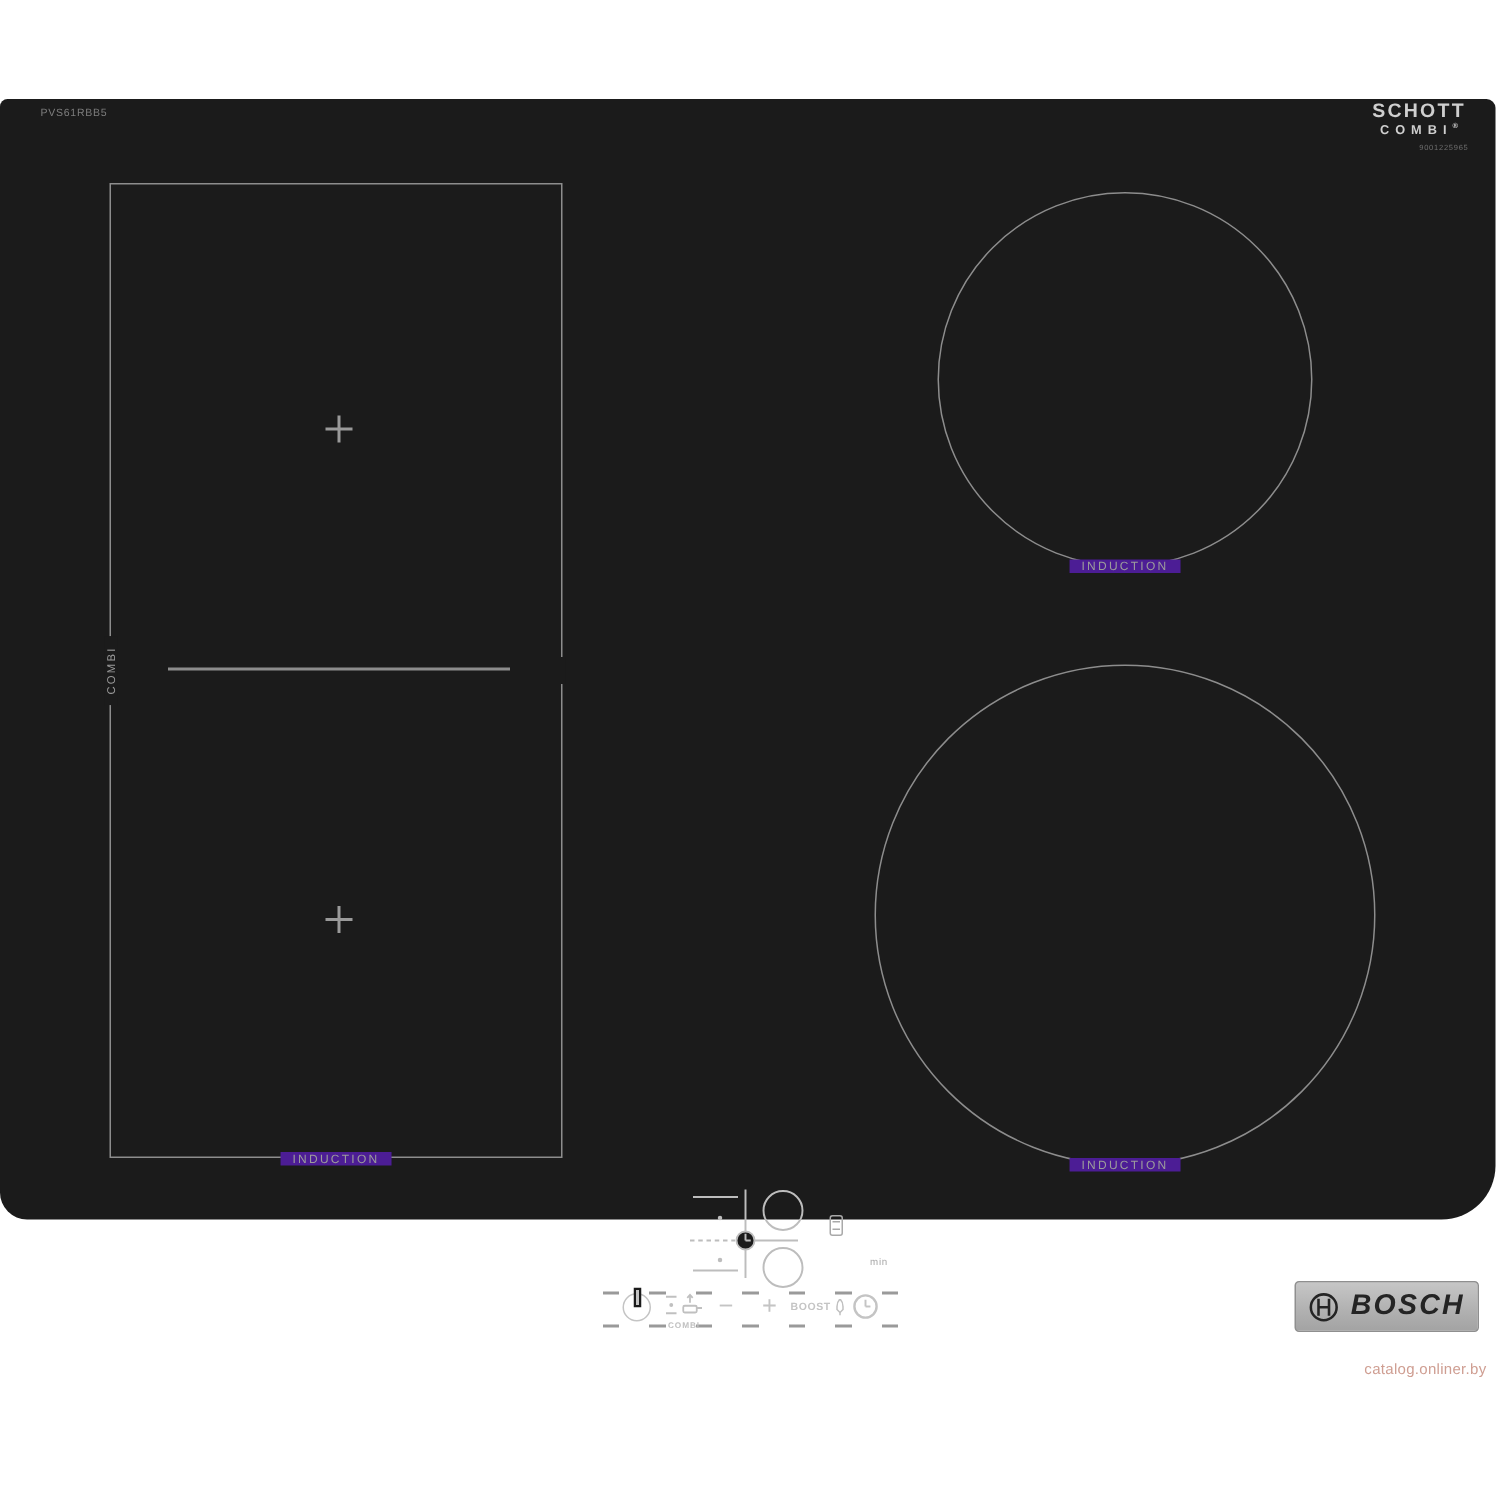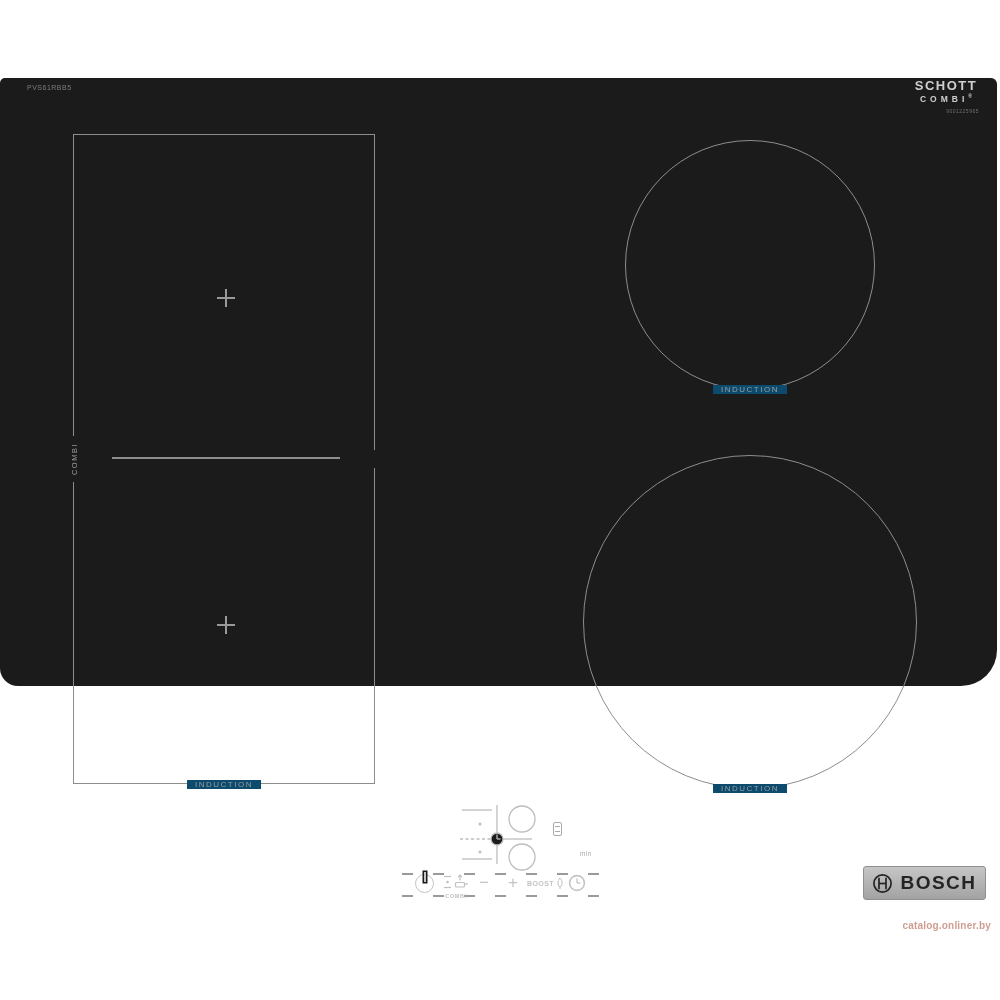--- a/index.html
+++ b/index.html
@@ -2,21 +2,21 @@
 <html><head>
 <meta charset="utf-8">
 <style>
   html,body{margin:0;padding:0;}
   body{
     width:1000px;height:1000px;background:#ffffff;overflow:hidden;
     font-family:"Liberation Sans","DejaVu Sans",sans-serif;
     position:relative;
   }
   .cooktop{
-    position:absolute;left:0;top:78px;width:997px;height:608px;
+    position:absolute;left:0;top:66px;width:997px;height:747px;
     background:#1b1b1b;
     border-radius:5px 6px 36px 18px;
   }
   
   .model{
     position:absolute;left:27px;top:6px;
     font-size:7px;color:#7d7d7d;letter-spacing:0.5px;
   }
   .schott{
     position:absolute;right:14px;top:1px;width:74px;text-align:center;
@@ -38,21 +38,21 @@
     position:absolute;right:-3px;top:315px;width:5px;height:18px;background:#1b1b1b;
   }
   .combi-side-label{
     position:absolute;left:0;top:50%;
     transform:translate(-50%,-50%) rotate(-90deg);
     font-size:7.5px;letter-spacing:1.5px;color:#9c9c9c;
     background:#1b1b1b;padding:0 7px;white-space:nowrap;
   }
   .induction-label{
     font-size:8px;letter-spacing:1.5px;color:#9c9c9c;
-    background:#0c4a6e;padding:0 8px;white-space:nowrap;
+    background:#4c1d95;padding:0 8px;white-space:nowrap;
   }
   .combi-bottom{
     position:absolute;left:50%;bottom:-6px;transform:translateX(-50%);
   }
   .plus-mark{position:absolute;width:18px;height:18px;}
   .plus-mark::before{content:"";position:absolute;left:0;right:0;top:8.25px;height:1.5px;background:#9a9a9a;}
   .plus-mark::after{content:"";position:absolute;top:0;bottom:0;left:8.25px;width:1.5px;background:#9a9a9a;}
   .plus-top{left:143px;top:154px;}
   .plus-bottom{left:143px;top:481px;}
   
@@ -105,29 +105,29 @@
     position:absolute;left:527px;top:800px;display:flex;align-items:center;gap:2px;
     color:#c4c4c4;
   }
   .boost-text{font-size:7px;font-weight:bold;letter-spacing:0.4px;}
   .timer-btn{position:absolute;left:568px;top:796px;}
   
   .bosch-plate{
     position:absolute;left:863px;top:788px;width:123px;height:34px;
     background:linear-gradient(180deg,#c6c6c6 0%,#b2b2b2 55%,#a3a3a3 100%);
     border:1px solid #8f8f8f;border-radius:3px;box-sizing:border-box;
-    display:flex;align-items:center;justify-content:center;gap:7px;
+    display:flex;align-items:center;justify-content:center;gap:7px;font-style:italic;
   }
   .bosch-text{
     font-size:19px;font-weight:bold;color:#242424;letter-spacing:1.5px;
   }
   
   .watermark{
     position:absolute;right:6px;top:842px;
-    font-size:10px;font-weight:bold;color:#cf9e92;letter-spacing:0.2px;
+    font-size:10px;font-weight:normal;color:#cf9e92;letter-spacing:0.2px;
   }
 </style>
 </head>
 <body>
 
 <div class="cooktop">
 
   <div class="model">PVS61RBB5</div>
 
   <div class="schott">

